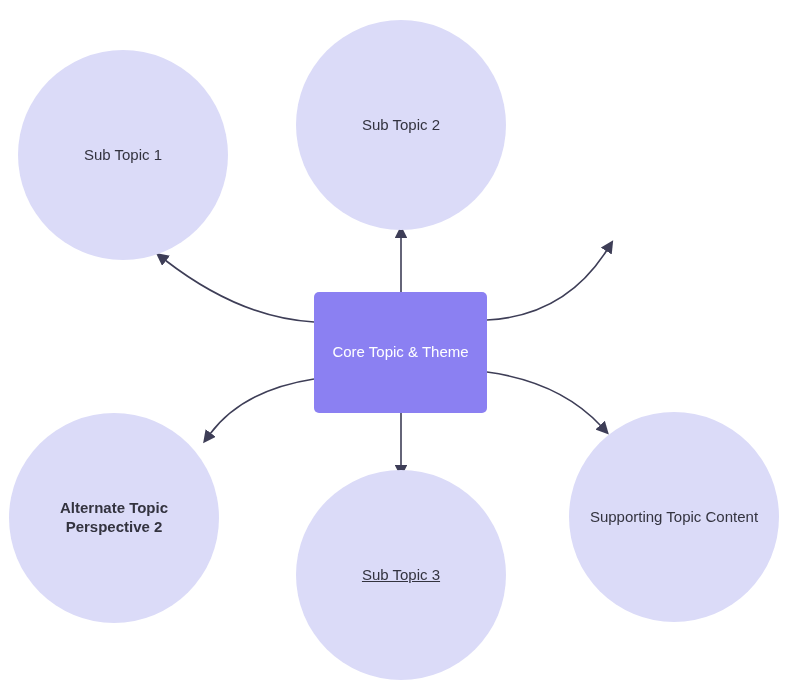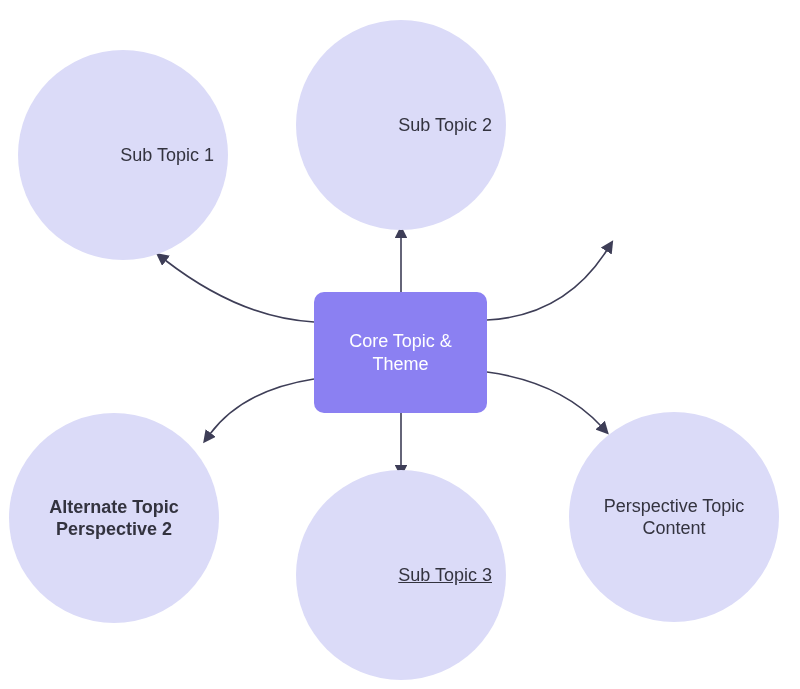--- a/index.html
+++ b/index.html
@@ -33,41 +33,41 @@
     stroke: var(--arrow);
     stroke-width: 1.6;
     pointer-events: stroke;
   }
   .arrowhead-shape { fill: var(--arrow); }
 
   .node {
     position: absolute;
     display: flex;
     align-items: center;
-    justify-content: flex-end;
+    justify-content: center;
     text-align: center;
-    font-size: 18px;
+    font-size: 15px;
     line-height: 1.25;
     cursor: pointer;
     user-select: none;
   }
   .circle-node {
     width: 210px;
     height: 210px;
     border-radius: 50%;
     background: var(--node-fill);
     color: var(--node-text);
     padding: 0 14px;
   }
   .center-node {
     left: 314px;
     top: 292px;
     width: 173px;
     height: 121px;
-    border-radius: 10px;
+    border-radius: 5px;
     background: var(--center-fill);
     color: var(--center-text);
     padding: 0 12px;
   }
 
   .n-sub1 { left: 18px;  top: 50px;  }
   .n-sub2 { left: 296px; top: 20px;  }
   .n-atp1 { left: 574px; top: 53px;  }
   .n-atp2 { left: 9px;  top: 413px; font-weight: bold; }
   .n-sub3 { left: 296px; top: 470px; text-decoration: underline; }
@@ -103,20 +103,20 @@
 
   <div class="node circle-node n-atp2">
     <span>Alternate Topic Perspective 2</span>
   </div>
 
   <div class="node circle-node n-sub3">
     <span>Sub Topic 3</span>
   </div>
 
   <div class="node circle-node n-stc">
-    <span>Perspective Topic Content</span>
+    <span>Supporting Topic Content</span>
   </div>
 
   <div class="node center-node">
     <span>Core Topic &amp; Theme</span>
   </div>
 
 </div>
 
 </body></html>

